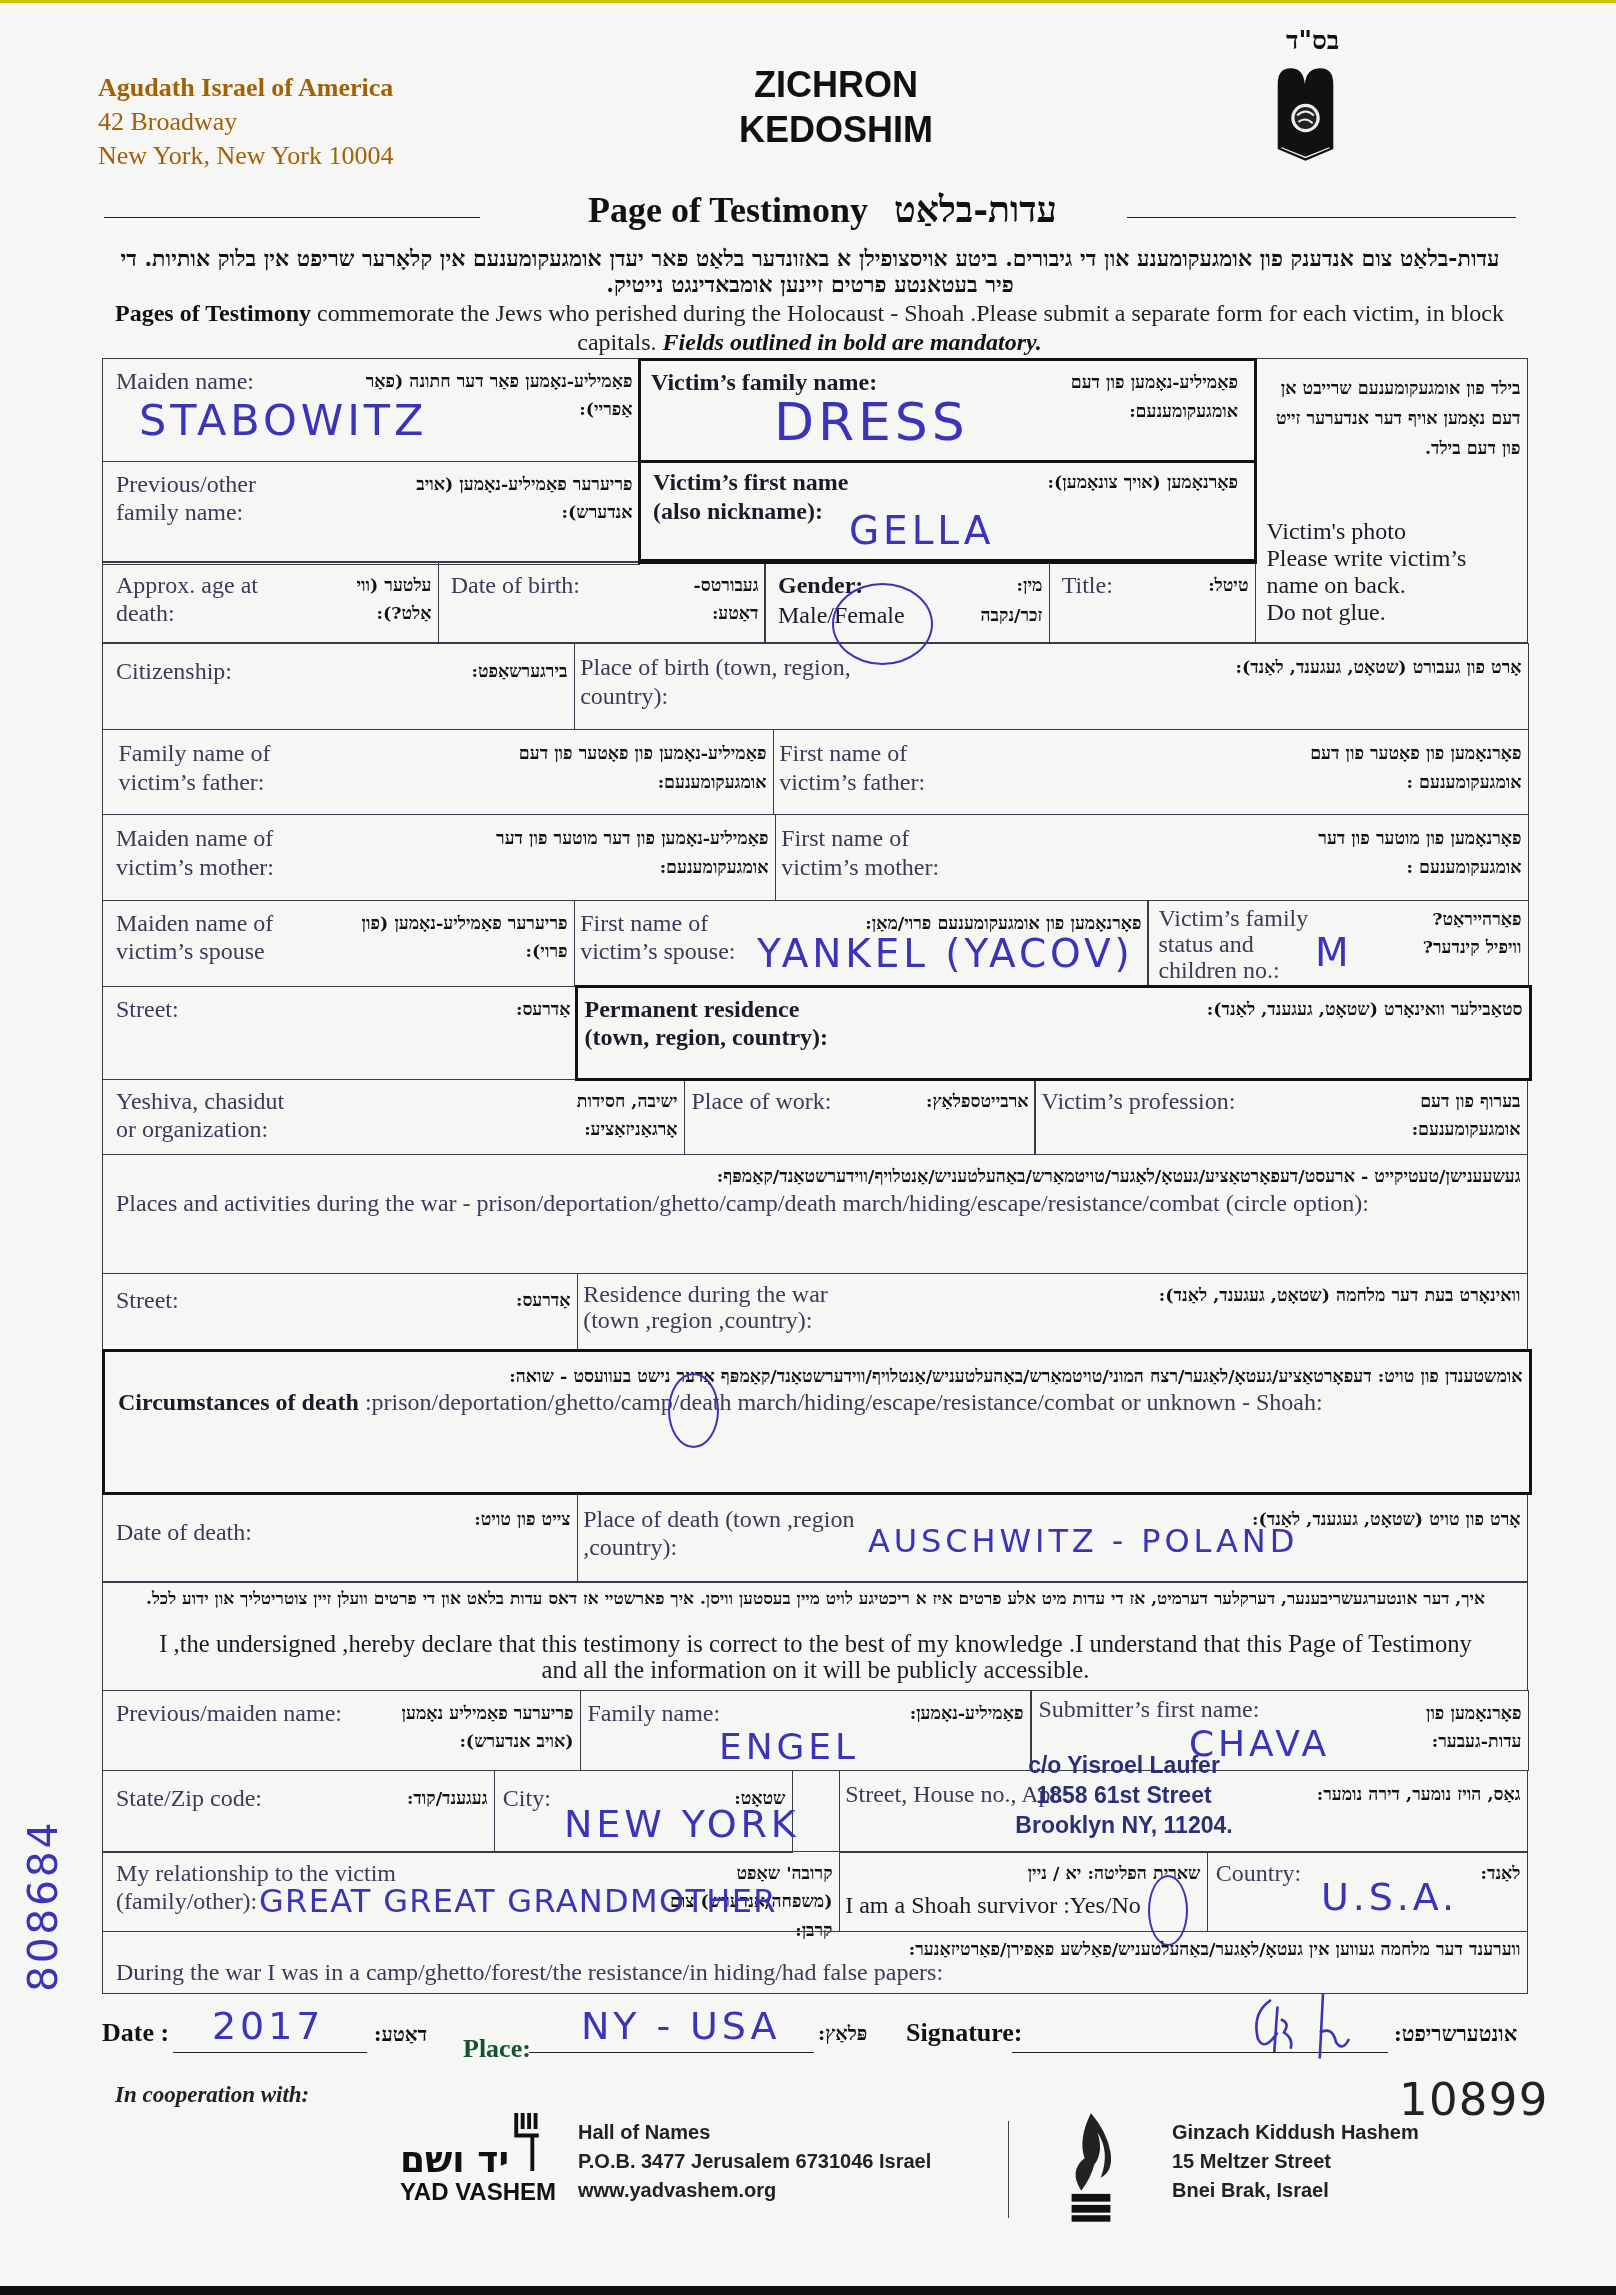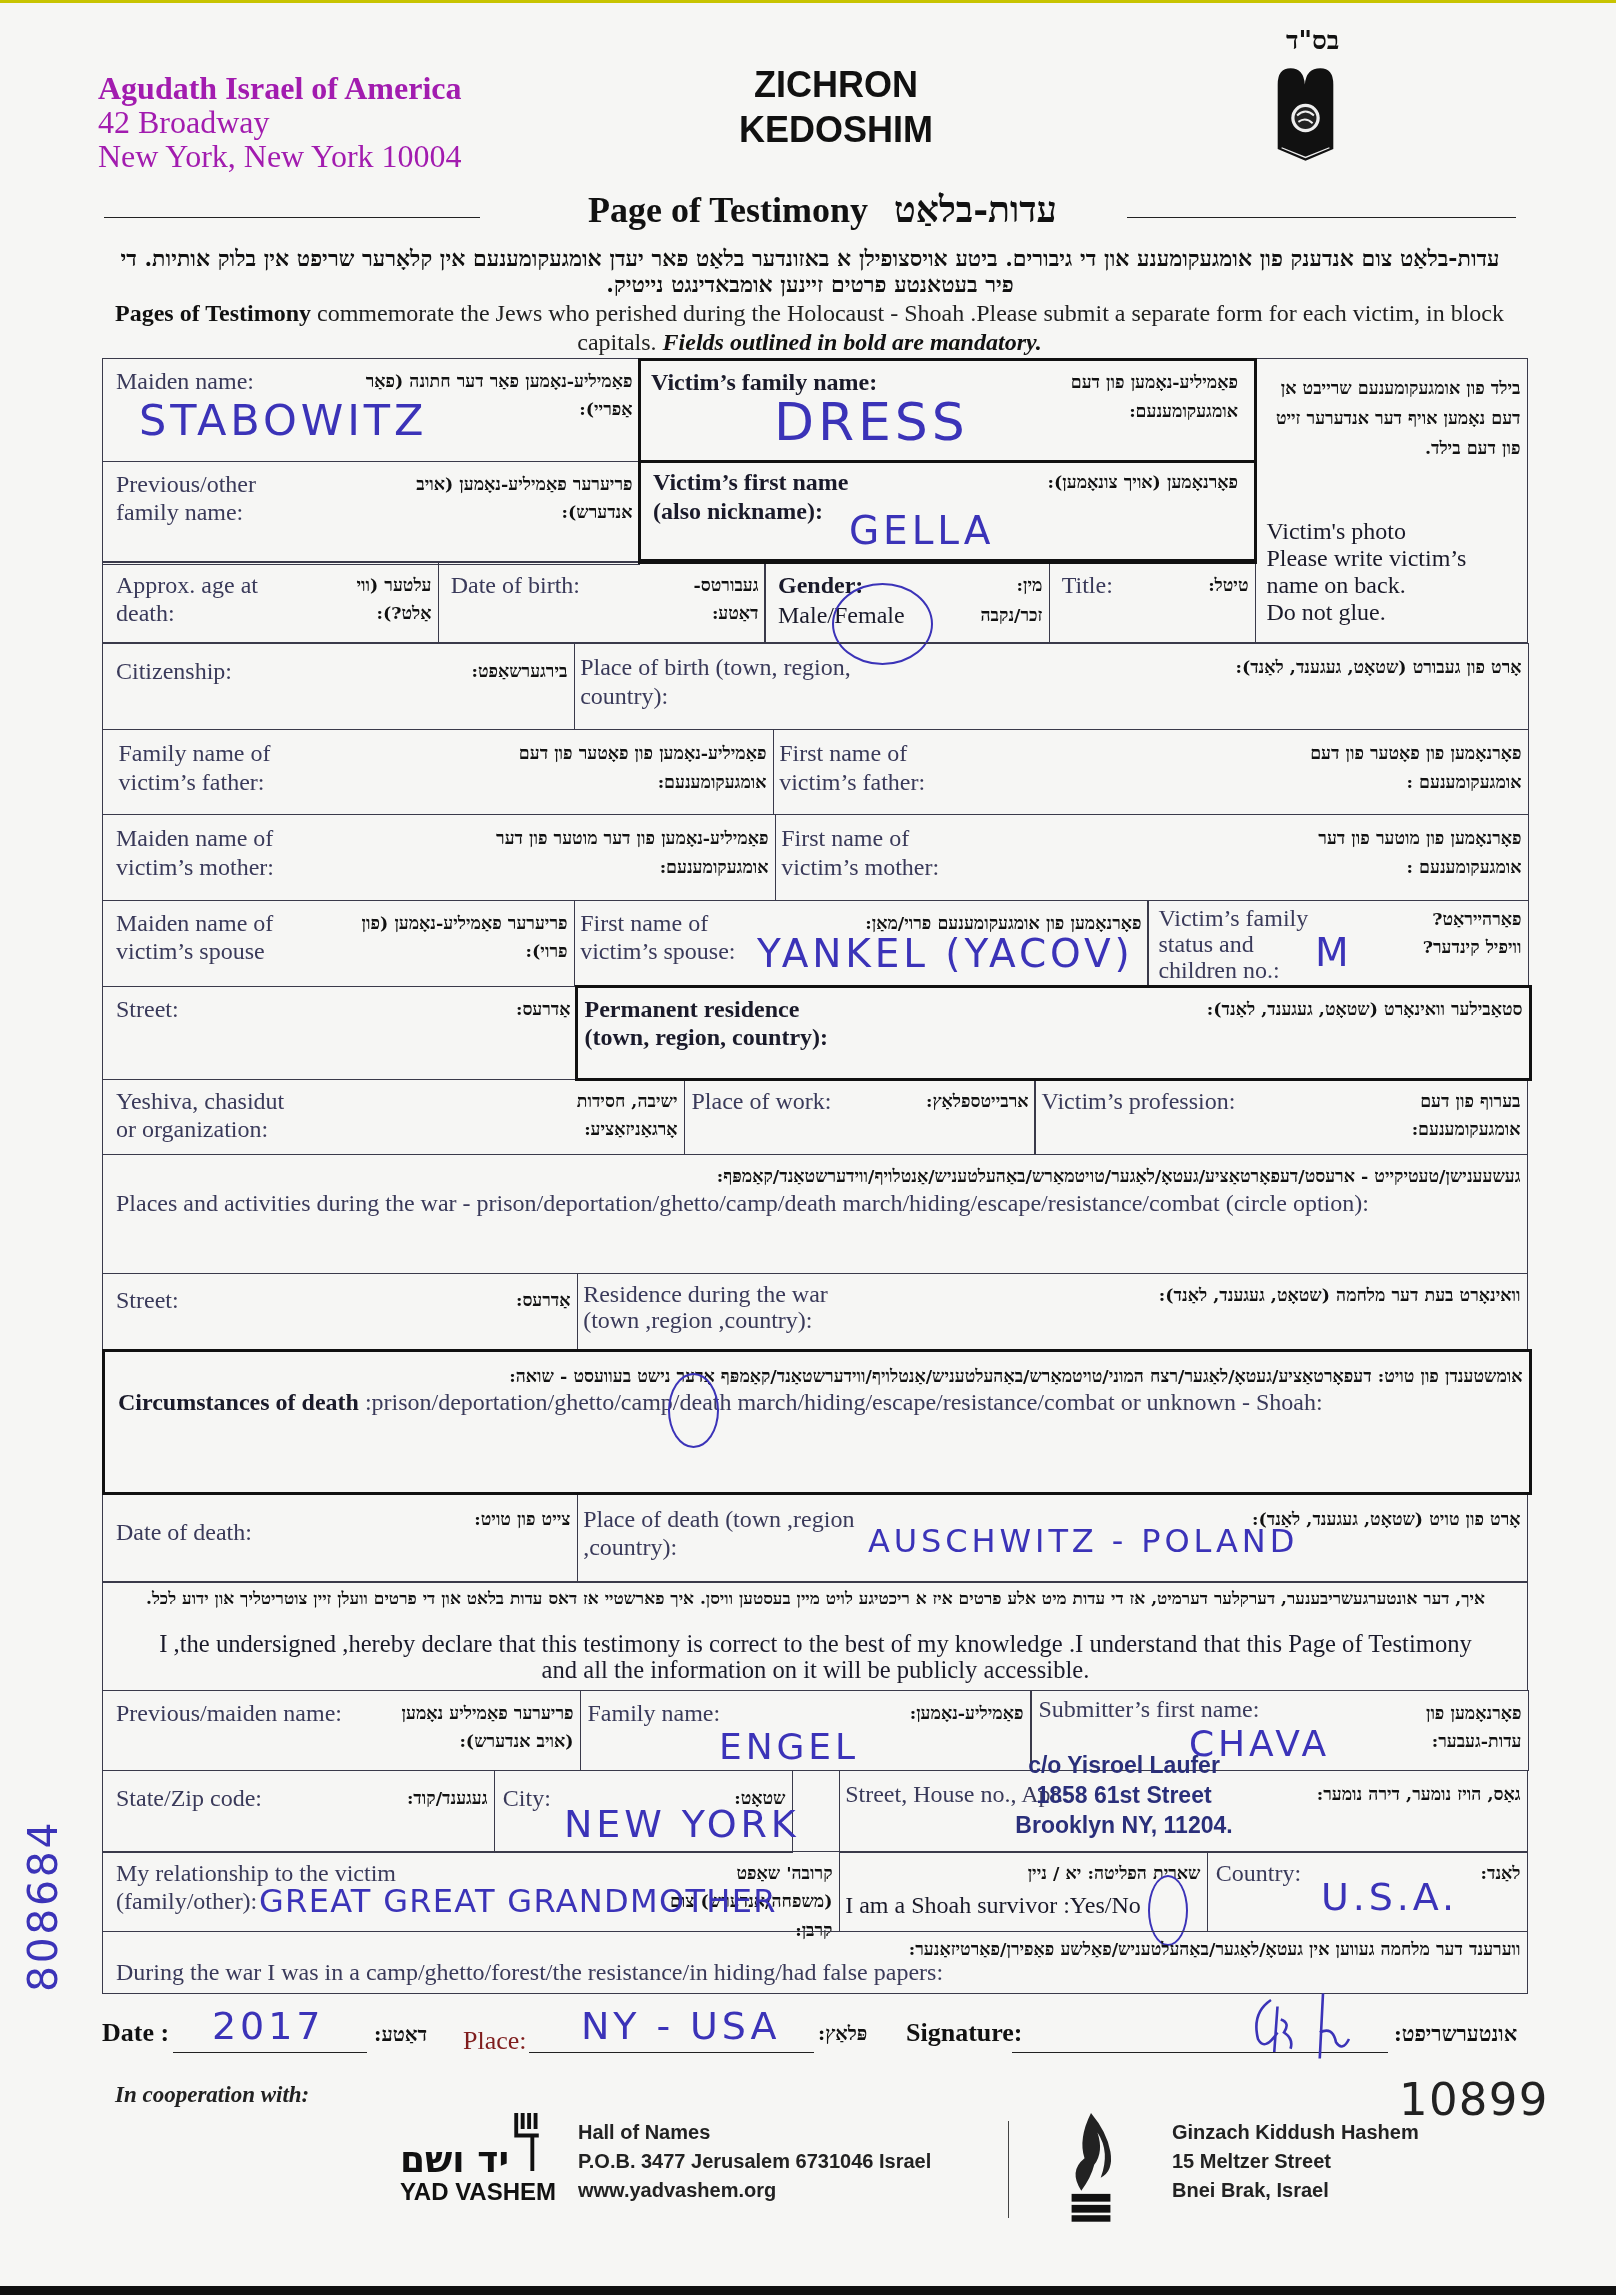--- a/index.html
+++ b/index.html
@@ -4,21 +4,21 @@
 <style>
   html, body { margin:0; padding:0; }
   body { width:1617px; height:2295px; background:#f6f6f4; position:relative; overflow:hidden;
          font-family:"Liberation Serif", serif; color:#2a2a3a; }
   .abs { position:absolute; }
   .hebrew { direction:rtl; font-family:"DejaVu Serif", serif; font-weight:bold; color:#111; }
   .hand { font-family:"DejaVu Sans", sans-serif; color:#3b33b8; letter-spacing:3.9px; }
   .stamp { font-family:"Liberation Sans", sans-serif; font-weight:bold; color:#2a2f7a; }
 
   
-  #org { left:98px; top:71px; font-size:32px; line-height:34px; color:#a21caf; }
+  #org { left:98px; top:71px; font-size:26px; line-height:34px; color:#a16207; }
   #org .name { font-weight:bold; }
   #zichron { left:687px; top:62px; width:298px; text-align:center; font-family:"Liberation Sans", sans-serif;
              font-weight:bold; font-size:36px; line-height:45px; color:#111; }
   #bsd { left:1286px; top:24.6px; font-size:26px; }
   #logo { left:1271px; top:65px; width:69px; height:97px; }
   #title-row { left:104px; top:188px; width:1412px; height:52px; }
   #title-row .rule { position:absolute; top:28.5px; height:1.9px; background:#222; }
   #title-text { position:absolute; left:440px; width:557px; top:0; text-align:center; font-size:36px; font-weight:bold; color:#111; }
   #title-text .he { margin-left:26px; }
   #intro-he { left:104px; top:245px; width:1412px; text-align:center; font-size:22px; line-height:26px; }
@@ -284,21 +284,21 @@
   <div class="he-lbl" style="top:2.6px;width:842px">ווערענד דער מלחמה געווען אין געטאָ/לאַגער/באַהעלטעניש/פאַלשע פאַפירן/פאַרטיזאַנער:</div>
   <div class="lbl" style="left:13px;top:26px">During the war I was in a camp/ghetto/forest/the resistance/in hiding/had false papers:</div>
 </div>
 
 <div id="sigline" class="abs">
   <span style="position:absolute;left:0;top:5.2px;font-weight:bold;color:#111">Date :</span>
   <span class="uline" style="position:absolute;left:71px;top:0;width:194px">
       <span class="hand" style="position:absolute;left:39px;top:-9px;font-size:38px">2017</span>
     </span>
   <span class="hebrew" style="position:absolute;left:272px;top:9px;font-size:20px">דאַטע:</span>
-  <span style="position:absolute;left:361px;top:13px;font-weight:normal;color:#7f1d1d">Place:</span>
+  <span style="position:absolute;left:361px;top:21px;font-weight:bold;color:#14532d">Place:</span>
   <span class="uline" style="position:absolute;left:427px;top:0;width:285px">
       <span class="hand" style="position:absolute;left:52px;top:-9px;font-size:38px">NY - USA</span>
     </span>
   <span class="hebrew" style="position:absolute;left:716px;top:9px;font-size:19.4px">פּלאַץ:</span>
   <span style="position:absolute;left:804px;top:5.2px;font-weight:bold;color:#111">Signature:</span>
   <span class="uline" style="position:absolute;left:910px;top:0;width:376px">
     <svg style="position:absolute;left:233px;top:-26px" width="117" height="78" viewBox="0 0 180 120">
       <path d="M40 20 Q10 40 20 80 Q30 100 50 70 M50 30 L45 100 M55 50 Q70 55 60 70 Q75 80 70 95 M120 10 L115 110 M115 70 Q135 60 140 85 Q150 100 160 80" stroke="#3b33b8" stroke-width="4" fill="none"></path>
     </svg>
   </span>

